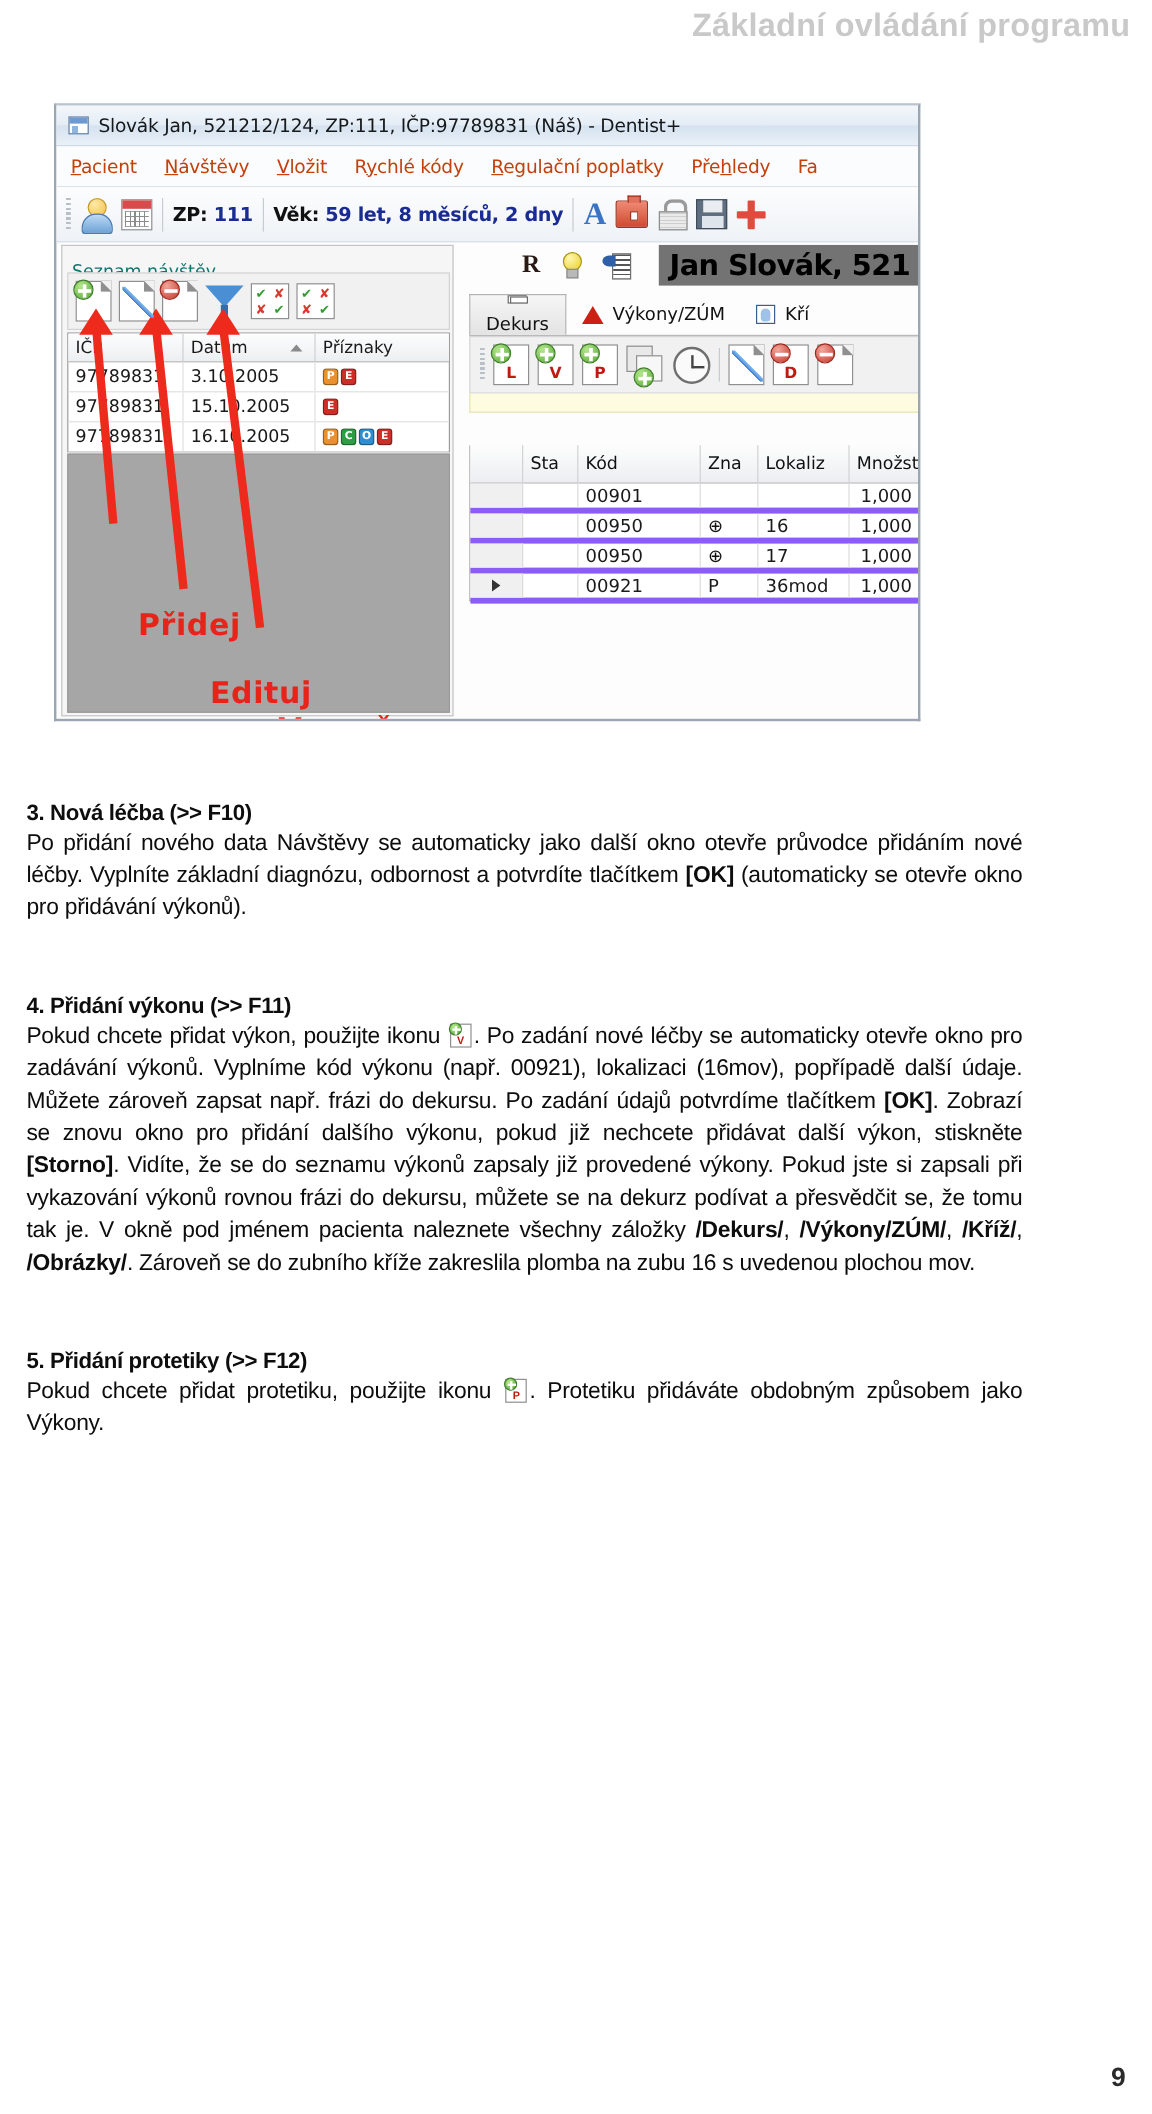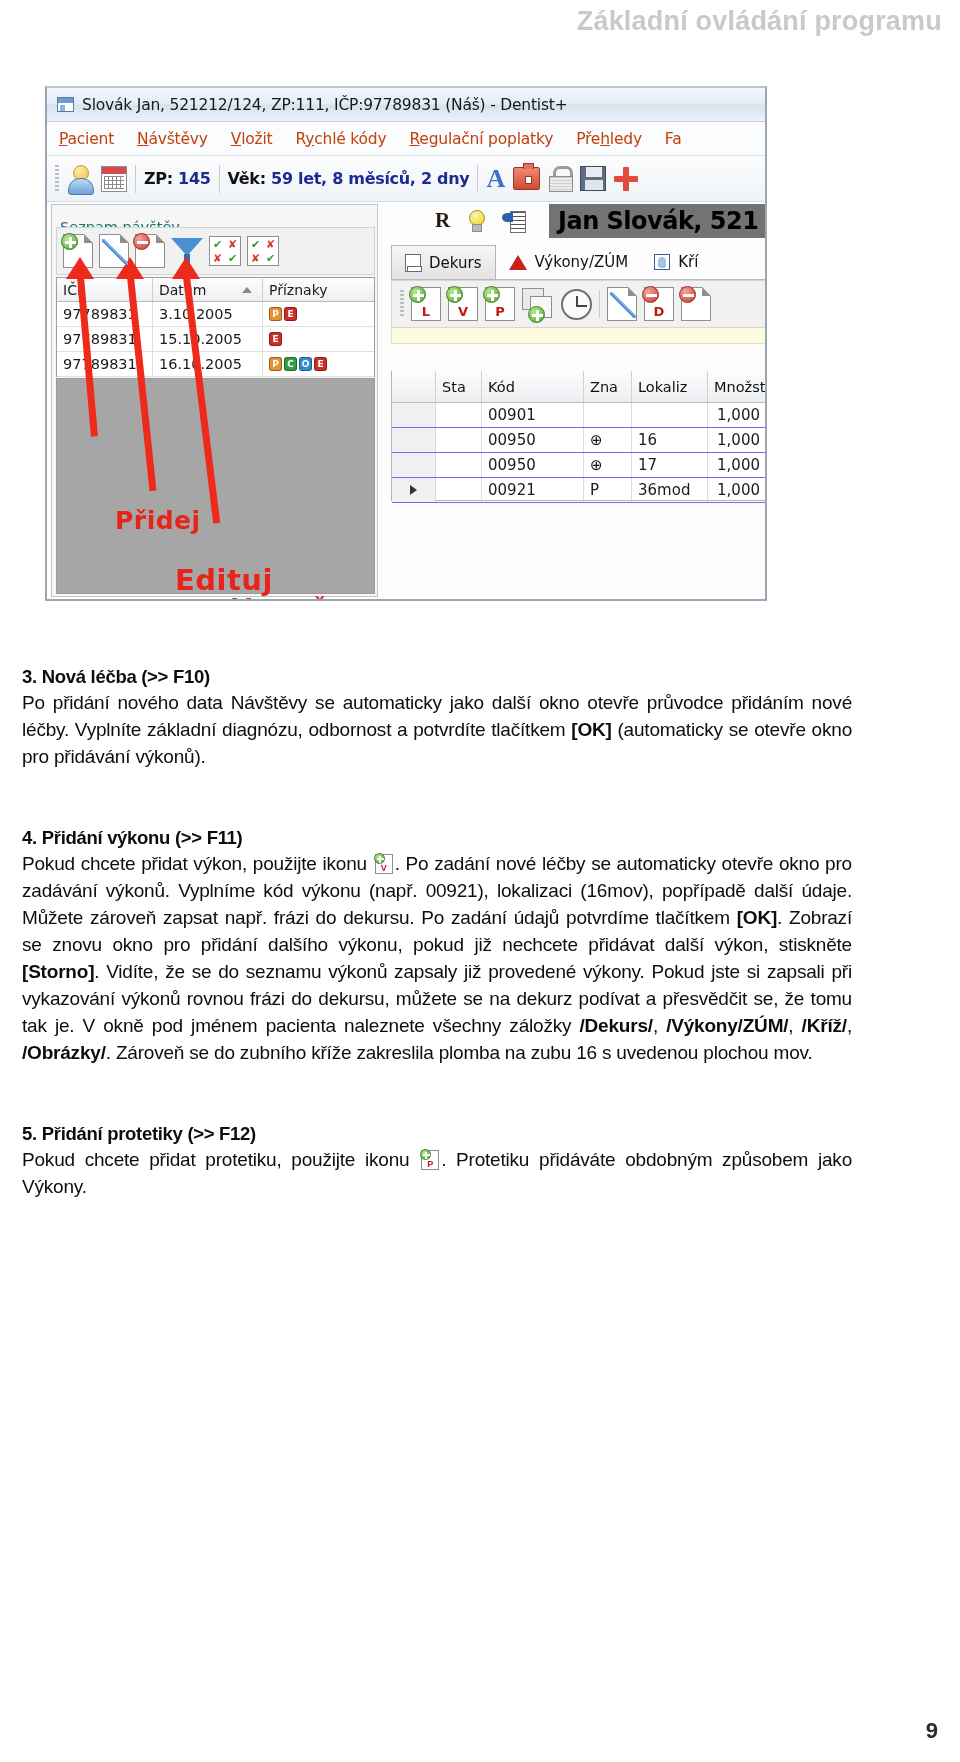--- a/index.html
+++ b/index.html
@@ -205,21 +205,21 @@
     font-size:9px;font-weight:bold;color:#fff;border:1px solid rgba(0,0,0,.35); }
   .flag.o{background:#e8912e;} .flag.r{background:#cc2f28;} .flag.g{background:#2e9d46;} .flag.b{background:#2f8ed0;}
 
   .lp-gray { position:absolute; left:4px; top:173px; width:319px; height:216px; background:#a6a6a6;
     border:1px solid #9a9a9a; }
 
   
   .ann { position:absolute; color:#e8241a; font-weight:bold; font-family:"DejaVu Sans", sans-serif;
     letter-spacing:0.5px; }
   .ann.a1 { left:68px; top:418px; font-size:25px; }
-  .ann.a2 { left:128px; top:475px; font-size:29px;text-align:right; }
+  .ann.a2 { left:128px; top:475px; font-size:25px;text-align:right; }
   .ann.a3 { left:185px; top:505px; font-size:25px; }
 
   .arrow { position:absolute; width:0; height:0; }
   .arrow .stem { position:absolute; background:#ee2a1c; }
   .arrow .head { position:absolute; width:0;height:0;
     border-left:14px solid transparent;border-right:14px solid transparent;border-bottom:22px solid #ee2a1c;}
 
   
   .right-pane { position:absolute; left:336px; top:116px; width:386px; height:393px; overflow:hidden; }
   .rp-icons { position:absolute; left:52px; top:4px; display:flex; gap:18px; align-items:center; }
@@ -234,21 +234,21 @@
   .keylist::after{content:"";position:absolute;left:0;top:2px;width:11px;height:9px;border-radius:50% 0 0 50%;
     background:#2f5fa8;}
 
   .redname { position:absolute; left:166px; top:0; width:220px; height:34px; background:#737373;
     display:flex; align-items:center; padding-left:9px; }
   .redname span { font-size:24px; font-weight:bold; color:#000; white-space:nowrap; letter-spacing:-0.5px; }
 
   .tabs { position:absolute; left:8px; top:40px; width:378px; height:36px;
     border-bottom:1px solid #b9b9b9; display:flex; align-items:flex-end; }
   .tab { height:34px; display:flex; align-items:center; gap:8px; padding:0 13px; font-size:15px; color:#111; white-space:nowrap; }
-  .tab.active { background:linear-gradient(to bottom,#f6f6f6,#e3e3e3); border:1px solid #b3b3b3; border-bottom:none; }
+  .tab.active { background:linear-gradient(to bottom,#f6f6f6,#e3e3e3); border:1px solid #b3b3b3; border-bottom:none;flex-direction:column; }
   .tab-doc { width:16px;height:18px;border:1px solid #6a6a6a;background:#fff;position:relative; }
   .tab-doc::after{content:"";position:absolute;left:1px;bottom:-1px;width:13px;height:4px;border:1px solid #6a6a6a;background:#fff;}
   .tri-red { width:0;height:0;border-left:9px solid transparent;border-right:9px solid transparent;border-bottom:15px solid #cc2017; }
   .tooth { width:16px;height:16px;border:1px solid #3a5f8a;background:#fff;position:relative; }
   .tooth::after{content:"";position:absolute;left:3px;top:2px;width:8px;height:11px;border-radius:4px 4px 3px 3px;background:#9ec3e6;}
 
   .rp-toolbar { position:absolute; left:8px; top:76px; width:378px; height:48px;
     background:#f1f1f1; border:1px solid #d6d6d6; display:flex; align-items:center; gap:7px; padding-left:8px; }
   .doc-l { width:30px;height:34px;background:#fff;border:1px solid #8f8f8f;position:relative;flex:none; }
   .doc-l .ltr { position:absolute; left:0; right:0; bottom:1px; text-align:center; font-size:13px; font-weight:bold; color:#c01b12; }
@@ -267,21 +267,21 @@
     border:1px solid #7c7c7c; position:relative; flex:none; }
   .collapse-btn::after{content:"";position:absolute;left:5px;top:8px;width:12px;height:3px;background:#2a2a2a;}
   .group-hdr span { font-size:17px; color:#fff; font-weight:normal; white-space:nowrap; letter-spacing:-0.2px; }
 
   .vgrid { position:absolute; left:8px; top:167px; width:378px; height:130px; background:#fff; border:1px solid #b3b3b3; border-top:none; }
   .vg-hdr { display:flex; height:32px; background:linear-gradient(to bottom,#fdfdfd,#eceef1);
     border-bottom:1px solid #bcbcbc; align-items:flex-start; font-size:14.5px; color:#111; }
   .vg-hdr div { height:100%; display:flex; align-items:center; padding-left:6px; border-right:1px solid #d2d2d2; overflow:hidden; white-space:nowrap; }
   .col-ind{width:44px;} .col-sta{width:46px;} .col-kod{width:102px;} .col-zn{width:48px;}
   .col-lok{width:76px;} .col-mn{flex:1;border-right:none;}
-  .vg-row { display:flex; height:25px; align-items:center; font-size:15px; border-bottom:1px solid #8b5cf6; }
+  .vg-row { display:flex; height:25px; align-items:center; font-size:15px; border-bottom:5px solid #8b5cf6; }
   .vg-row div { height:100%; display:flex; align-items:center; padding-left:6px; border-right:1px solid #dcdcdc; overflow:hidden; white-space:nowrap; }
   .vg-row .col-ind{background:#f0f0f0;justify-content:center;padding-left:0;}
   .vg-row .col-mn{flex:1;border-right:none;justify-content:flex-end;padding-right:8px;}
   .cur-tri{width:0;height:0;border-top:5px solid transparent;border-bottom:5px solid transparent;border-left:7px solid #333;}
   .cross-sym{font-size:15px;color:#111;}
 
   
   .content { position:absolute; left:22px; top:630px; width:830px; font-family:"Liberation Sans", sans-serif; }
   .sec { margin-bottom: 4px; margin-top: 36px; }
   .sec-title { font-size:18.5px; font-weight:bold; color:#0d0d0d; margin-bottom:2px; letter-spacing:-0.3px; }
@@ -320,21 +320,21 @@
       <div class="mi">Pře<span class="u">h</span>ledy</div>
       <div class="mi">Fa</div>
     </div>
 
     <div class="toolbar">
       <div class="grip"></div>
       <div class="tb-person"></div>
       <div class="tb-cal"></div>
       <div class="tb-sep"></div>
       <div class="tb-label">
-        <span>ZP:</span>&nbsp;<span class="v">145</span>
+        <span>ZP:</span>&nbsp;<span class="v">111</span>
       </div>
       <div class="tb-sep"></div>
       <div class="tb-label">
         <span>Věk:</span>&nbsp;<span class="v">59 let, 8 měsíců, 2 dny</span>
       </div>
       <div class="tb-sep"></div>
       <div class="tb-A">A</div>
       <div class="tb-case"></div>
       <div class="tb-lock"></div>
       <div class="tb-save"></div>

